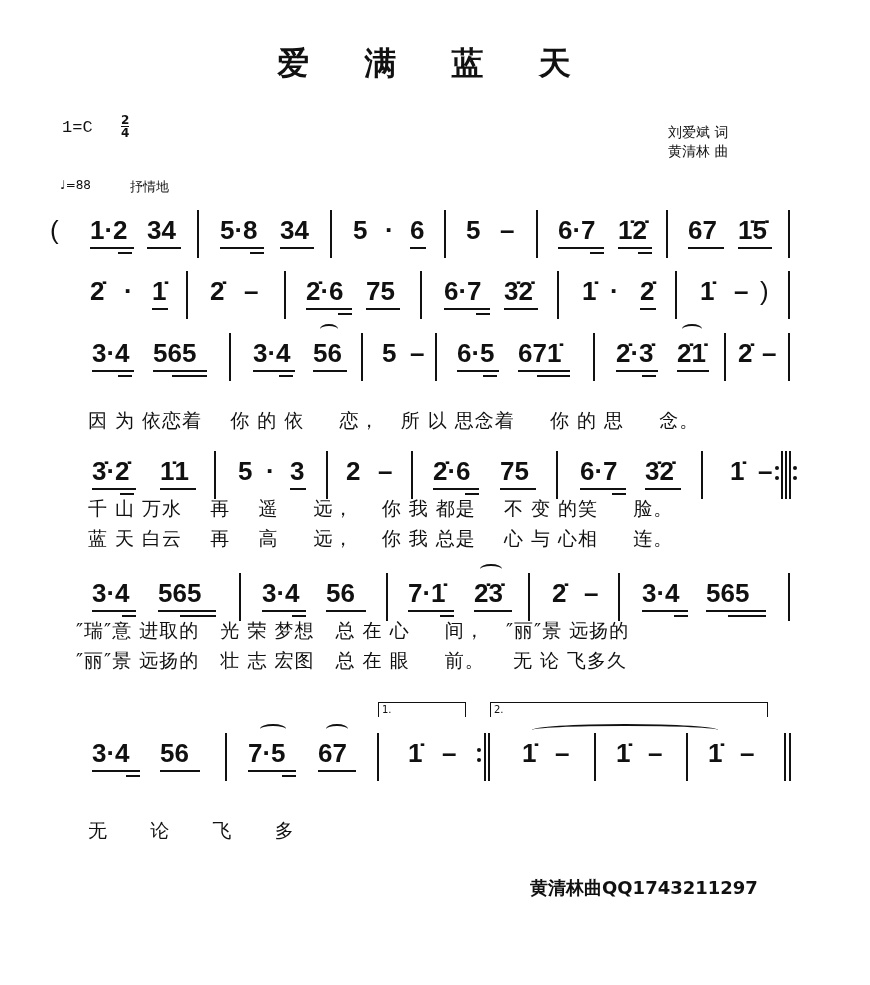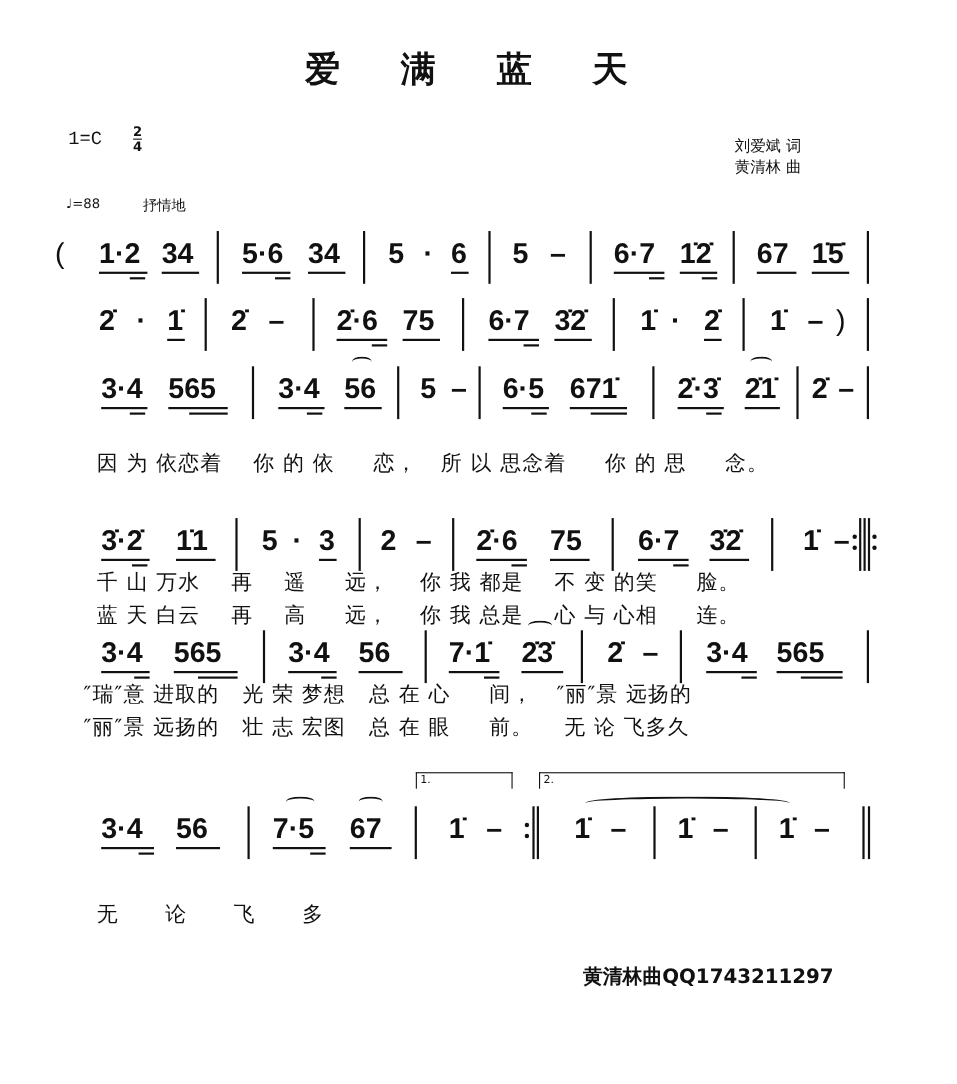--- a/index.html
+++ b/index.html
@@ -41,21 +41,21 @@
 <div class="abs mood">抒情地</div>
 
 <div class="row" style="top:215px">
   <div class="n" style="left:50px;font-weight:normal">(</div>
   <div class="n" style="left:90px">1·2</div>
   <div class="ul" style="left:90px;top:32px;width:44px"></div>
     <div class="ul" style="left:118px;top:37px;width:14px"></div>
   <div class="n" style="left:147px">34</div>
   <div class="ul" style="left:147px;top:32px;width:34px"></div>
   <div class="bar" style="left:197px;top:-5px;height:48px"></div>
-  <div class="n" style="left:220px">5·6</div>
+  <div class="n" style="left:220px">5·8</div>
   <div class="ul" style="left:220px;top:32px;width:44px"></div>
     <div class="ul" style="left:250px;top:37px;width:14px"></div>
   <div class="n" style="left:280px">34</div>
   <div class="ul" style="left:280px;top:32px;width:34px"></div>
   <div class="bar" style="left:330px;top:-5px;height:48px"></div>
   <div class="n" style="left:353px">5</div>
   <div class="n" style="left:385px">·</div>
   <div class="n" style="left:410px">6</div>
   <div class="ul" style="left:410px;top:32px;width:16px"></div>
   <div class="bar" style="left:444px;top:-5px;height:48px"></div>
@@ -139,21 +139,21 @@
   <div class="n" style="left:677px">2̇1̇</div>
   <div class="ul" style="left:677px;top:32px;width:32px"></div>
   <div class="arc" style="left:682px;top:-14px;width:20px"></div>
   <div class="bar" style="left:724px;top:-5px;height:48px"></div>
   <div class="n" style="left:738px">2̇</div>
   <div class="n" style="left:762px">–</div>
   <div class="bar" style="left:788px;top:-5px;height:48px"></div>
   <div class="lyr" style="left:88px;top:70px">因 为 依恋着    你 的 依     恋，   所 以 思念着     你 的 思     念。</div>
 </div>
 
-<div class="row" style="top:476px">
+<div class="row" style="top:456px">
   <div class="n" style="left:92px">3̇·2̇</div>
   <div class="ul" style="left:92px;top:32px;width:44px"></div>
     <div class="ul" style="left:120px;top:37px;width:14px"></div>
   <div class="n" style="left:160px">1̇1</div>
   <div class="ul" style="left:160px;top:32px;width:36px"></div>
   <div class="bar" style="left:214px;top:-5px;height:48px"></div>
   <div class="n" style="left:238px">5</div>
   <div class="n" style="left:266px">·</div>
   <div class="n" style="left:290px">3</div>
   <div class="ul" style="left:290px;top:32px;width:16px"></div>

